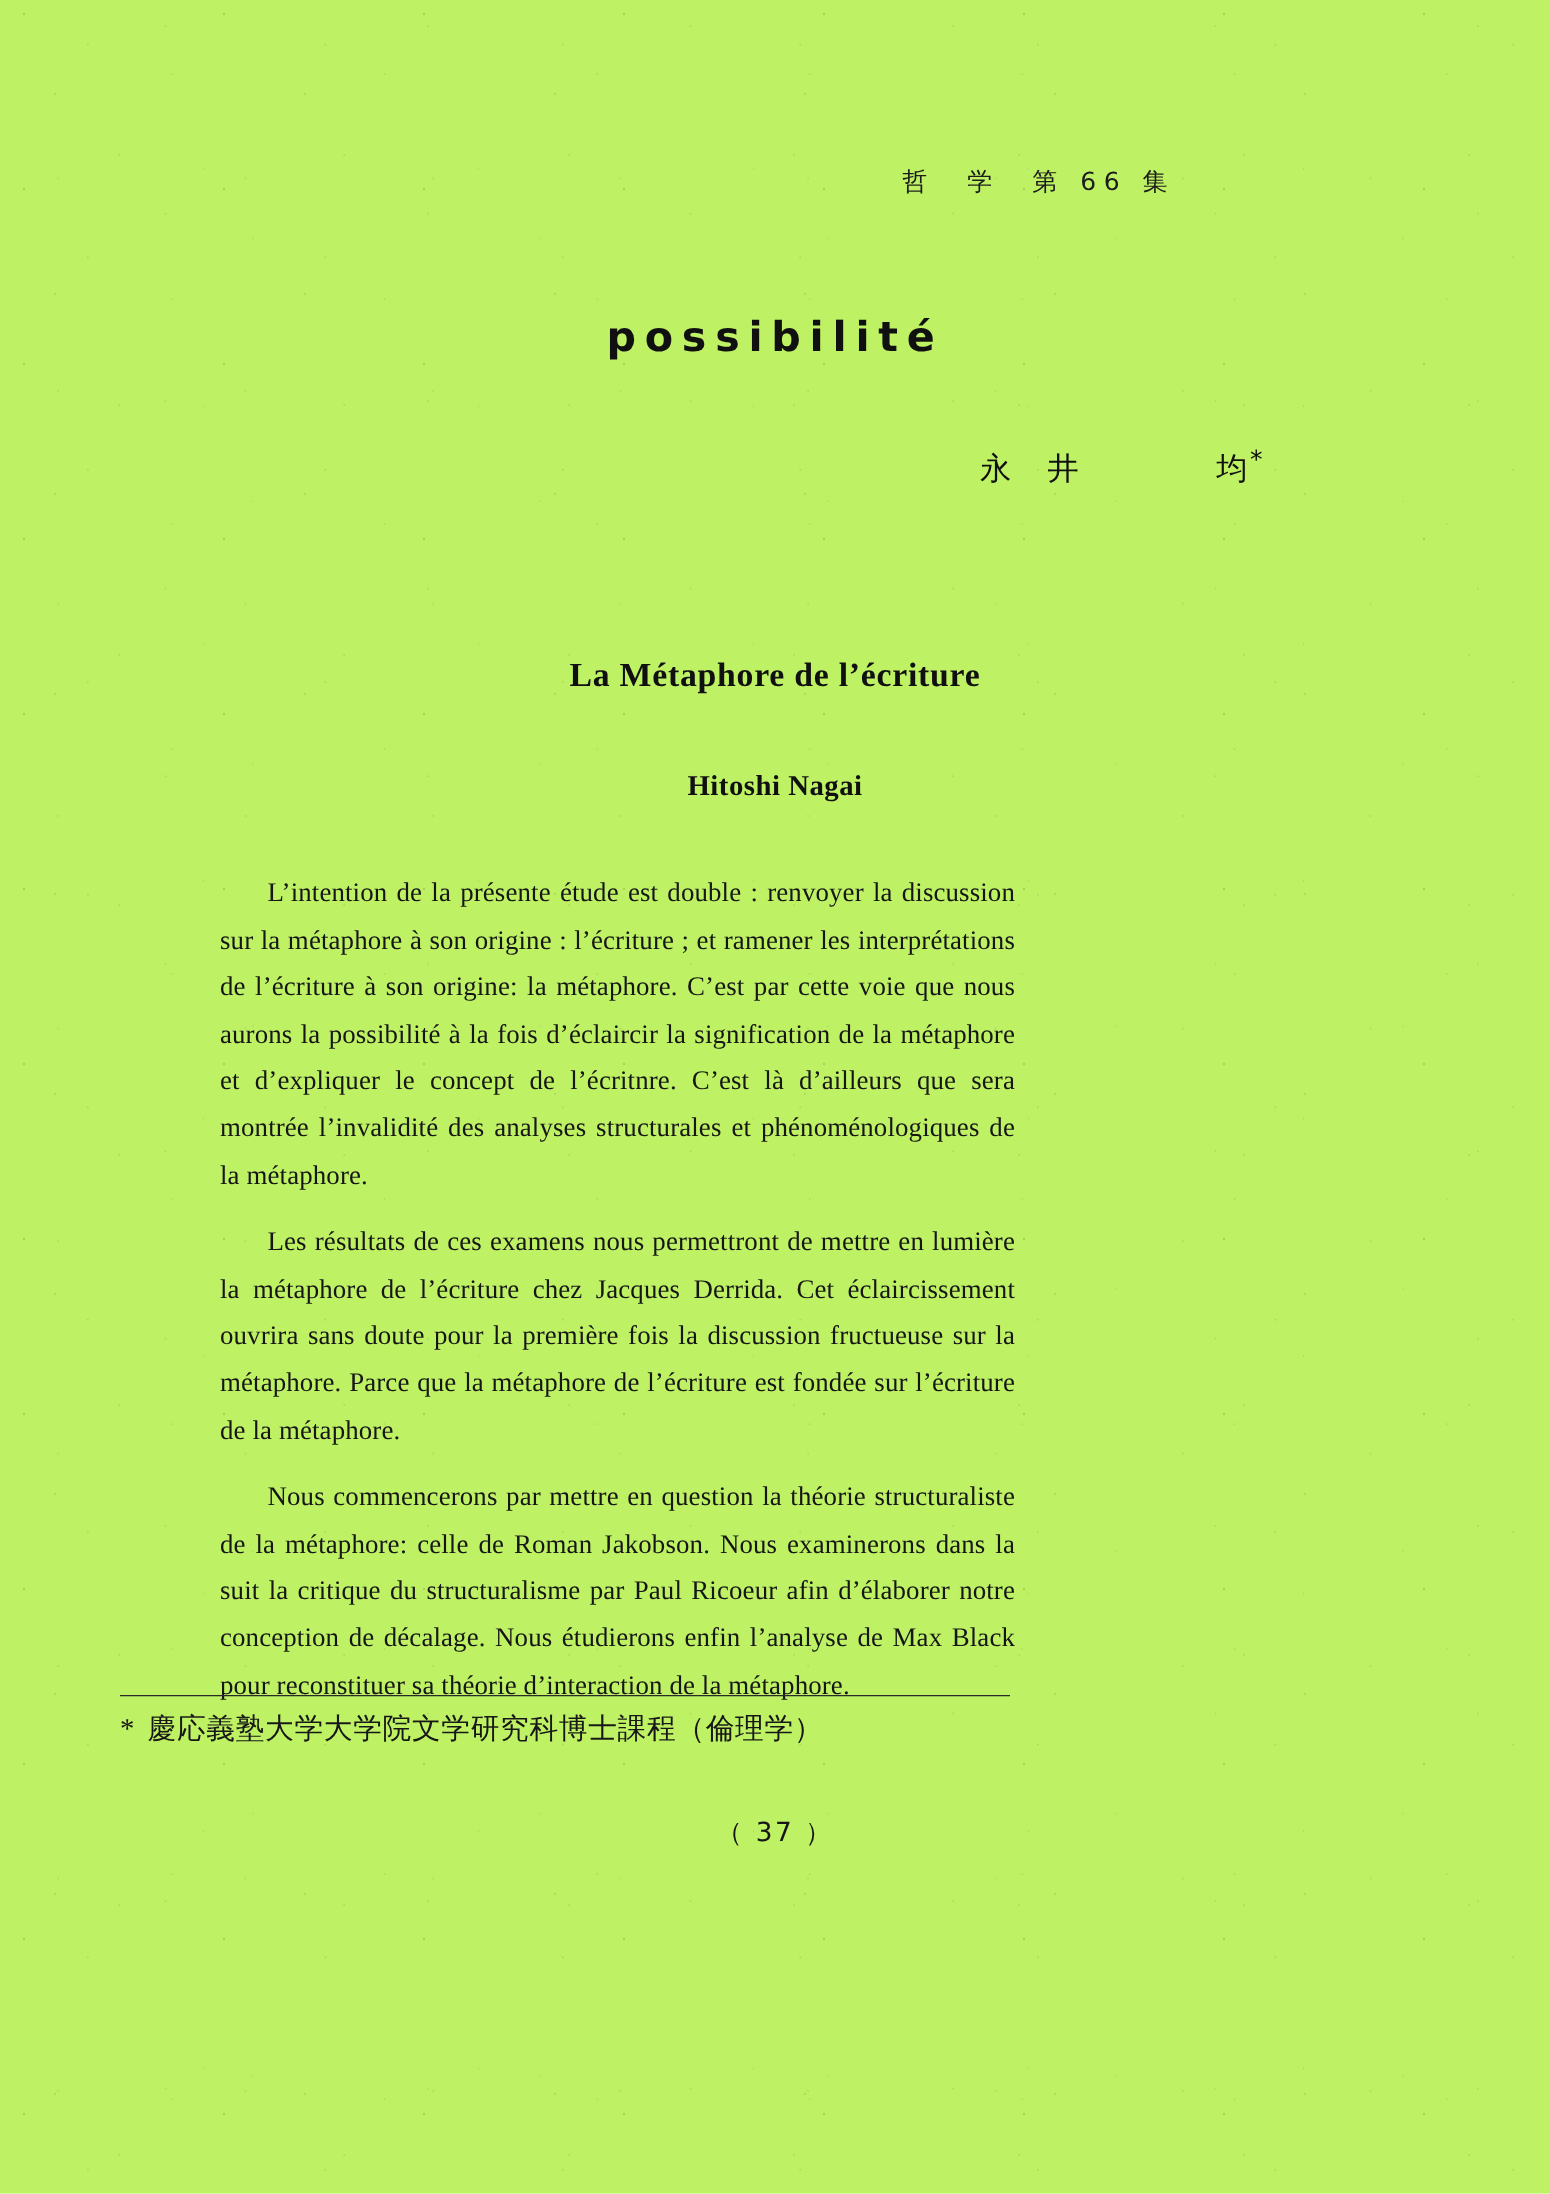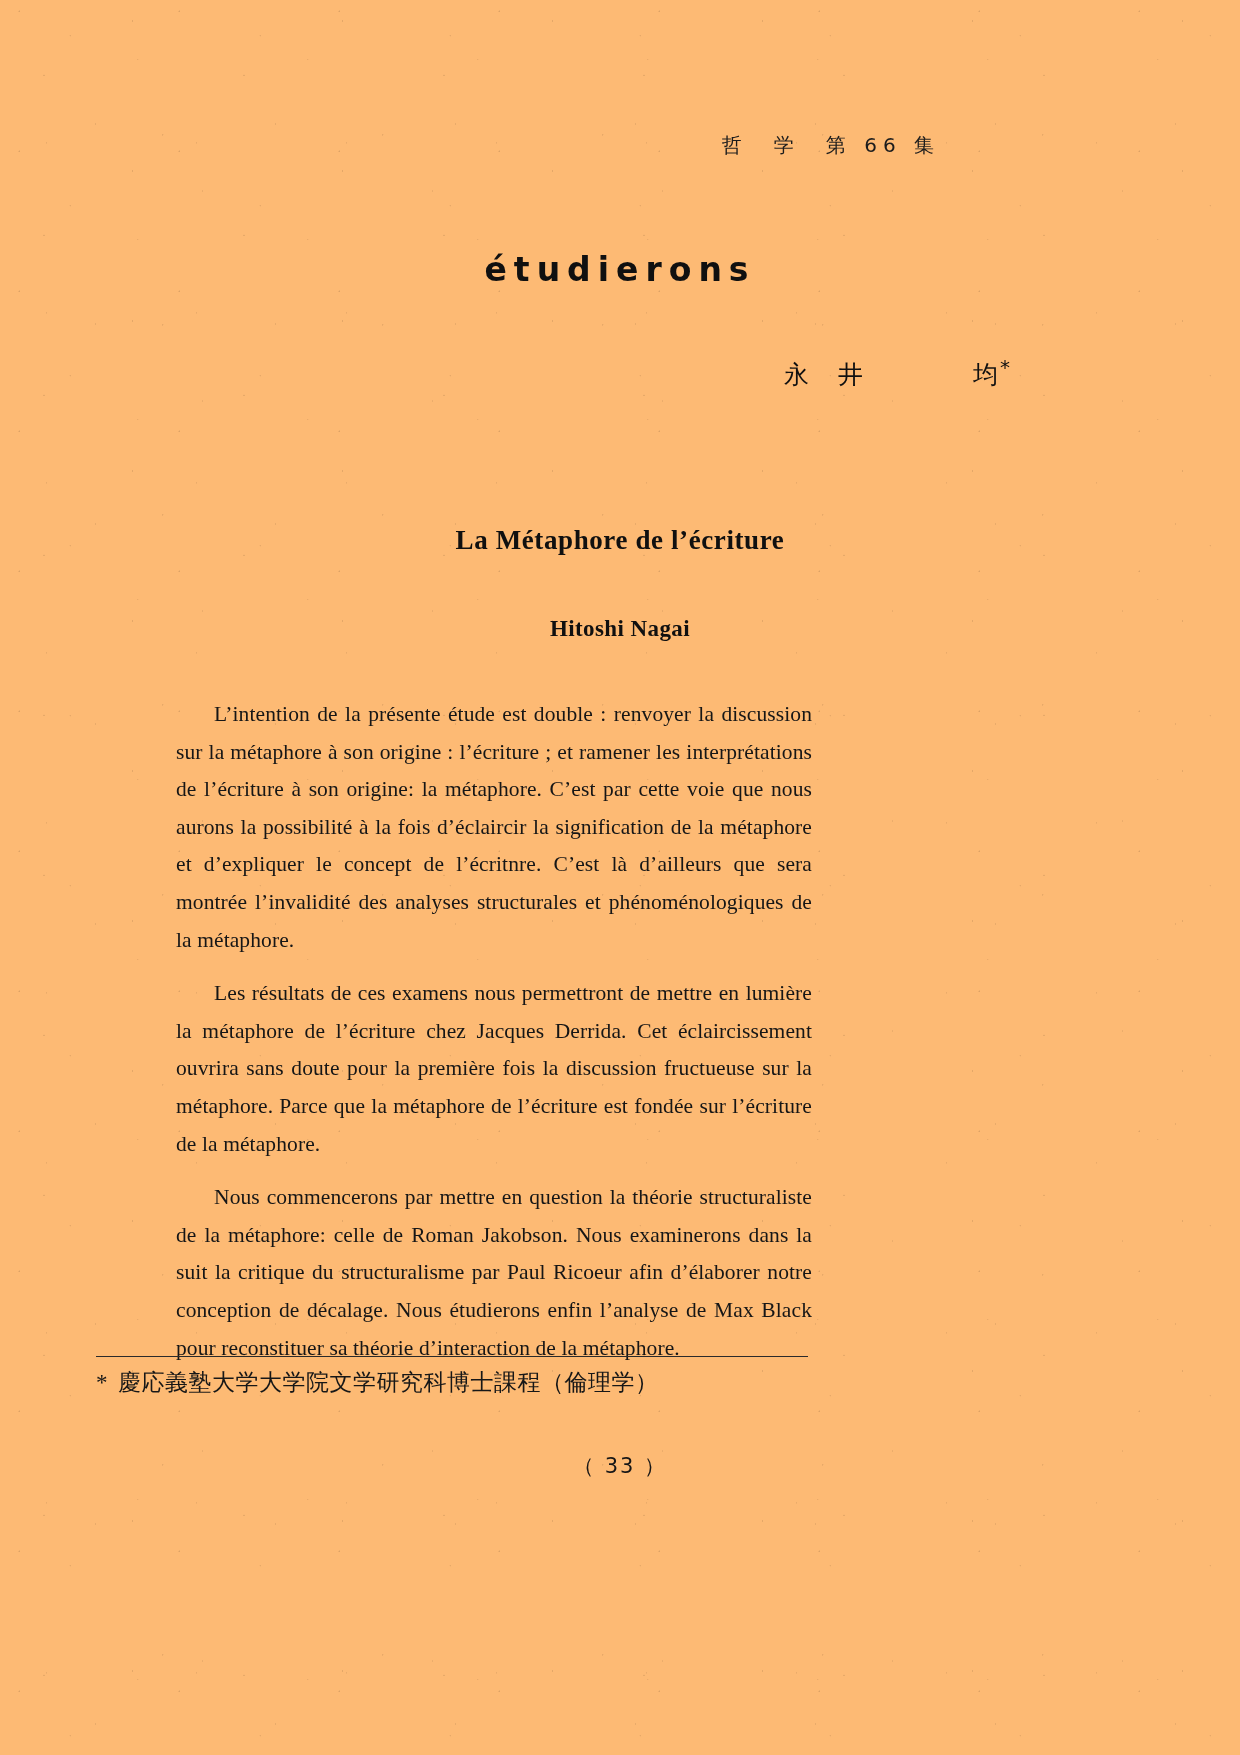--- a/index.html
+++ b/index.html
@@ -4,21 +4,21 @@
 <style>
   html, body {
     margin: 0;
     padding: 0;
     background: #ffffff;
   }
   .page {
     position: relative;
     width: 1240px;
     height: 1755px;
-    background: #fdba74;
+    background: #bef264;
     overflow: hidden;
     font-family: "Liberation Serif", serif;
     color: #1b1b1b;
   }
   
   .grain {
     position: absolute;
     inset: 0;
     pointer-events: none;
     opacity: 0.5;
@@ -157,21 +157,21 @@
     color: #161616;
   }
 </style>
 </head>
 <body>
 
 <div class="page">
 
   <div class="running-head">哲　学　第 66 集</div>
 
-  <h1 class="title-jp">étudierons</h1>
+  <h1 class="title-jp">possibilité</h1>
 
   <div class="author-jp">
     <span>永　井</span>
     <span class="sp2"></span>
     <span>均</span><sup>*</sup>
   </div>
 
   <h2 class="title-fr">La Métaphore de l’écriture</h2>
 
   <div class="author-en">Hitoshi Nagai</div>
@@ -181,16 +181,16 @@
     <p>Les résultats de ces examens nous permettront de mettre en lumière la métaphore de l’écriture chez Jacques Derrida. Cet éclaircissement ouvrira sans doute pour la première fois la discussion fructueuse sur la métaphore. Parce que la métaphore de l’écriture est fondée sur l’écriture de la métaphore.</p>
     <p>Nous commencerons par mettre en question la théorie structuraliste de la métaphore: celle de Roman Jakobson. Nous examinerons dans la suit la critique du structuralisme par Paul Ricoeur afin d’élaborer notre conception de décalage. Nous étudierons enfin l’analyse de Max Black pour reconstituer sa théorie d’interaction de la métaphore.</p>
   </div>
 
   <div class="footnote-rule"></div>
 
   <div class="footnote">
     <span class="star">*</span><span>慶応義塾大学大学院文学研究科博士課程（倫理学）</span>
   </div>
 
-  <div class="page-number">（ 33 ）</div>
+  <div class="page-number">（ 37 ）</div>
 
   <div class="grain"></div>
 </div>
 
 </body></html>

